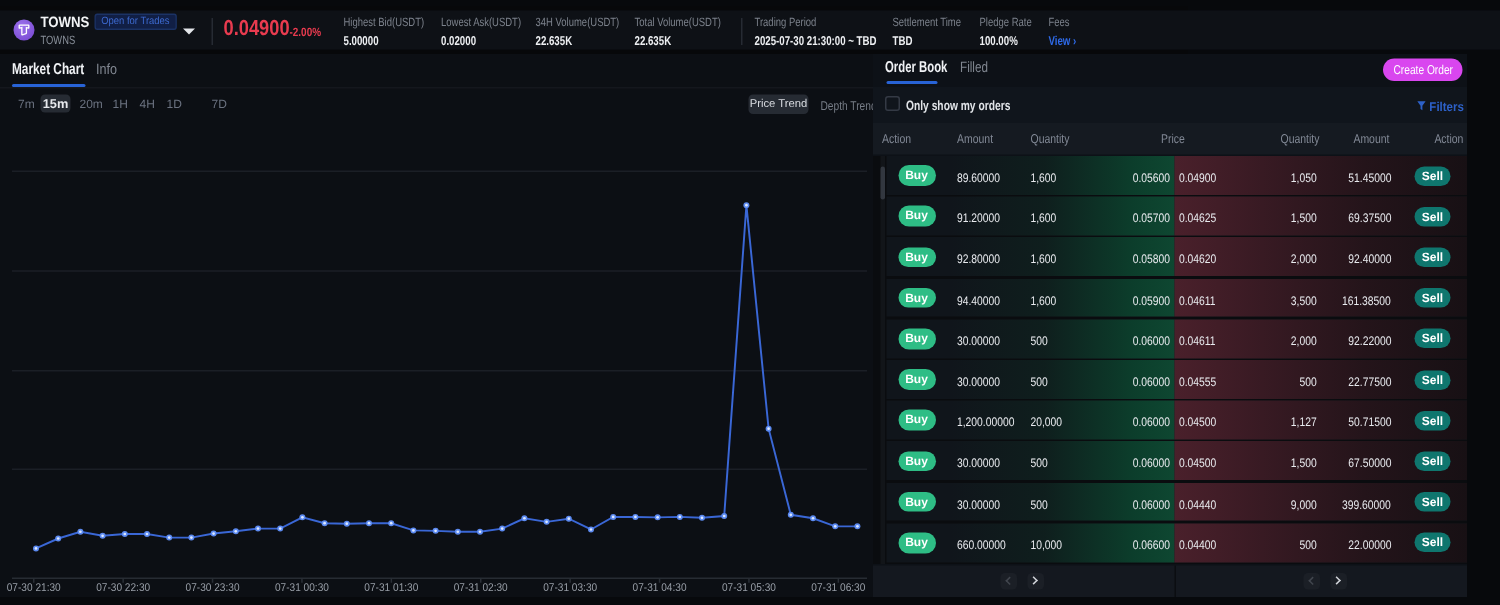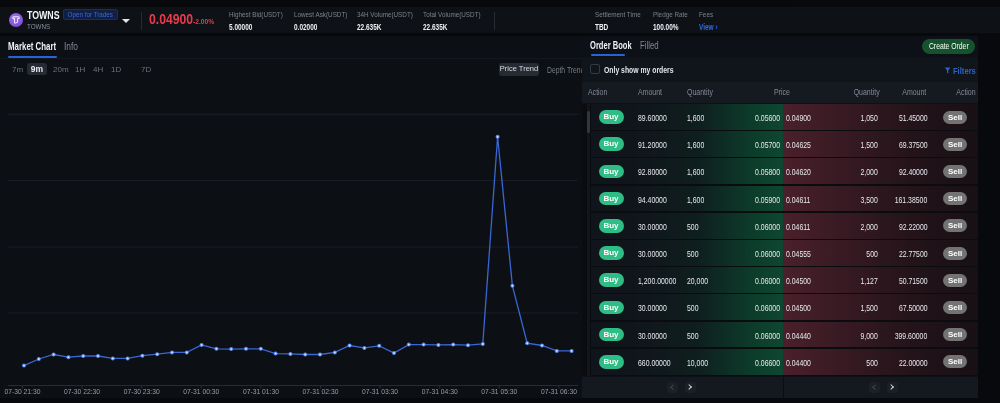--- a/index.html
+++ b/index.html
@@ -33,38 +33,38 @@
   .tf { position:absolute; top:28.5px; font-size:8px; color:#6b7280; }
   .tfsel { position:absolute; left:27px; top:27px; width:20px; height:12px; background:#262b33; border-radius:3px; color:#e8eaee; font-size:8.5px; font-weight:bold; text-align:center; line-height:12px;}
   .btnr { position:absolute; top:27px; height:12.5px; background:#262b33; border-radius:3px; color:#d9dce1; font-size:7.5px; text-align:center; line-height:12.5px; }
   .btnr2 { position:absolute; top:28.5px; font-size:8.5px; color:#777d87; transform:scaleX(0.8); transform-origin:left top; }
 
   
   #rpanel { position:absolute; left:582px; top:36px; width:396px; height:362px; background:#0d1117; }
   .rtab1 { position:absolute; left:8px; top:3px; font-size:10.5px; font-weight:bold; color:#f0f2f5; transform:scaleX(0.72); transform-origin:left top; }
   .rtab2 { position:absolute; left:58px; top:4px; font-size:10px; color:#818791; transform:scaleX(0.78); transform-origin:left top; }
   .runder { position:absolute; left:9px; top:18px; width:34px; height:2px; background:#2863d6; border-radius:1px;}
-  .corder { position:absolute; left:340px; top:2.5px; width:53px; height:15px; background:#14532d; border-radius:8px; color:#fff; font-size:8.5px; text-align:center; line-height:15px; }
+  .corder { position:absolute; left:340px; top:2.5px; width:53px; height:15px; background:#d946ef; border-radius:8px; color:#fff; font-size:8.5px; text-align:center; line-height:15px; }
   .corder span { display:inline-block; transform:scaleX(0.8); transform-origin:center; }
   .cbrow { position:absolute; left:0; top:22px; width:396px; height:24px; background:#10151c;font-weight:bold; }
   .cbox { position:absolute; left:8px; top:6px; width:10px; height:10px; border:1px solid #343a45; border-radius:2px; background:transparent;}
   .cblabel { position:absolute; left:22px; top:7px; font-size:9px; color:#e2e5e9; transform:scaleX(0.76); transform-origin:left top; }
   .filters { position:absolute; right:2px; top:7.5px; font-size:8.5px; color:#2d61c9; transform:scaleX(0.9); transform-origin:right top; }
   .hrow { position:absolute; left:0; top:46px; width:396px; height:21px; background:#151a21; }
   .hrow span { position:absolute; top:5px; font-size:8.5px; color:#828996; transform:scaleX(0.82); transform-origin:left top; }
   .hrow span.ra { transform-origin:right top; }
 
   #rows { position:absolute; left:0px; top:68px; width:396px; height:272px; background:#0a0c0f; }
   .row { position:absolute; left:9px; width:387px; height:25.8px; background:#10151b; }
   .rgreen { position:absolute; left:0; top:0; width:192px; height:100%;
       background:linear-gradient(90deg, rgba(13,42,32,0) 22%, rgba(13,42,32,0.45) 55%, #0c3d2b 85%, #0e4731 100%); }
   .rred { position:absolute; left:192px; top:0; width:195px; height:100%;
       background:linear-gradient(90deg, #4a202b 0%, #381a23 30%, #24141a 65%, #171014 100%); }
   .buy { position:absolute; left:7.5px; top:6.3px; width:25px; height:13.5px; background:#2ebd85; border-radius:7px; color:#fff; font-size:8px; font-weight:bold; text-align:center; line-height:13.5px;}
-  .sell { position:absolute; left:352px; top:6.6px; width:24px; height:13px; background:#737373; border-radius:7px; color:#fff; font-size:8px; font-weight:bold; text-align:center; line-height:13px;}
+  .sell { position:absolute; left:352px; top:6.6px; width:24px; height:13px; background:#0f766e; border-radius:7px; color:#fff; font-size:8px; font-weight:bold; text-align:center; line-height:13px;}
   .c { position:absolute; top:9px; font-size:8.3px; color:#e8eaee; white-space:nowrap; transform:scaleX(0.83); transform-origin:left top; }
   .c.ra { transform-origin:right top; }
 
   .pager { position:absolute; left:0; top:341px; width:396px; height:21px; background:#14181f; }
   .pgdiv { position:absolute; left:201px; top:0; width:1px; height:21px; background:#0b0d11; }
   .chev { position:absolute; top:5px; width:11px; height:11px; border-radius:3px; background:#1b1f26; }
   .chev i { position:absolute; left:3px; top:3.2px; display:block; width:4.2px; height:4.2px; border-top:1.7px solid #d2d5da; border-right:1.7px solid #d2d5da; }
   .chev.l i { transform:rotate(-135deg); left:4px;}
   .chev.r i { transform:rotate(45deg); left:2.2px;}
   .chev.dim i { border-color:#41464e; }
@@ -98,41 +98,45 @@
       </div>
     <div class="stat" style="left:357px;">
         <div class="lb">34H Volume(USDT)</div>
         <div class="vl">22.635K</div>
       </div>
     <div class="stat" style="left:423px;">
         <div class="lb">Total Volume(USDT)</div>
         <div class="vl">22.635K</div>
       </div>
     <div class="vdiv" style="left:494px;"></div>
+    <div class="stat" style="left:503px;">
+        <div class="lb">Trading Period</div>
+        <div class="vl">2025-07-30 21:30:00 ~ TBD</div>
+      </div>
     <div class="stat" style="left:595px;">
         <div class="lb">Settlement Time</div>
         <div class="vl">TBD</div>
       </div>
     <div class="stat" style="left:653px;">
         <div class="lb">Pledge Rate</div>
         <div class="vl">100.00%</div>
       </div>
     <div class="stat" style="left:699px;">
         <div class="lb">Fees</div>
         <div class="vl blue">View ›</div>
       </div>
   </div>
 
   <div id="lpanel">
     <div class="ltab1">Market Chart</div>
     <div class="ltab2">Info</div>
     <div class="lunder"></div>
     <div class="lsep"></div>
     <div class="tf" style="left:12px;">7m</div>
-    <div class="tfsel">9m</div>
+    <div class="tfsel">15m</div>
     <div class="tf" style="left:53px;">20m</div>
     <div class="tf" style="left:75px;">1H</div>
     <div class="tf" style="left:93px;">4H</div>
     <div class="tf" style="left:111px;">1D</div>
     <div class="tf" style="left:129px;margin-left:12px;">7D</div>
     <div class="btnr" style="left:499px; width:40px;text-align:center;">Price Trend</div>
     <div class="btnr2" style="left:547px;">Depth Trend</div>
 
     <svg class="abs" style="left:0;top:44px;" width="600" height="318" viewBox="0 0 600 318">
 

